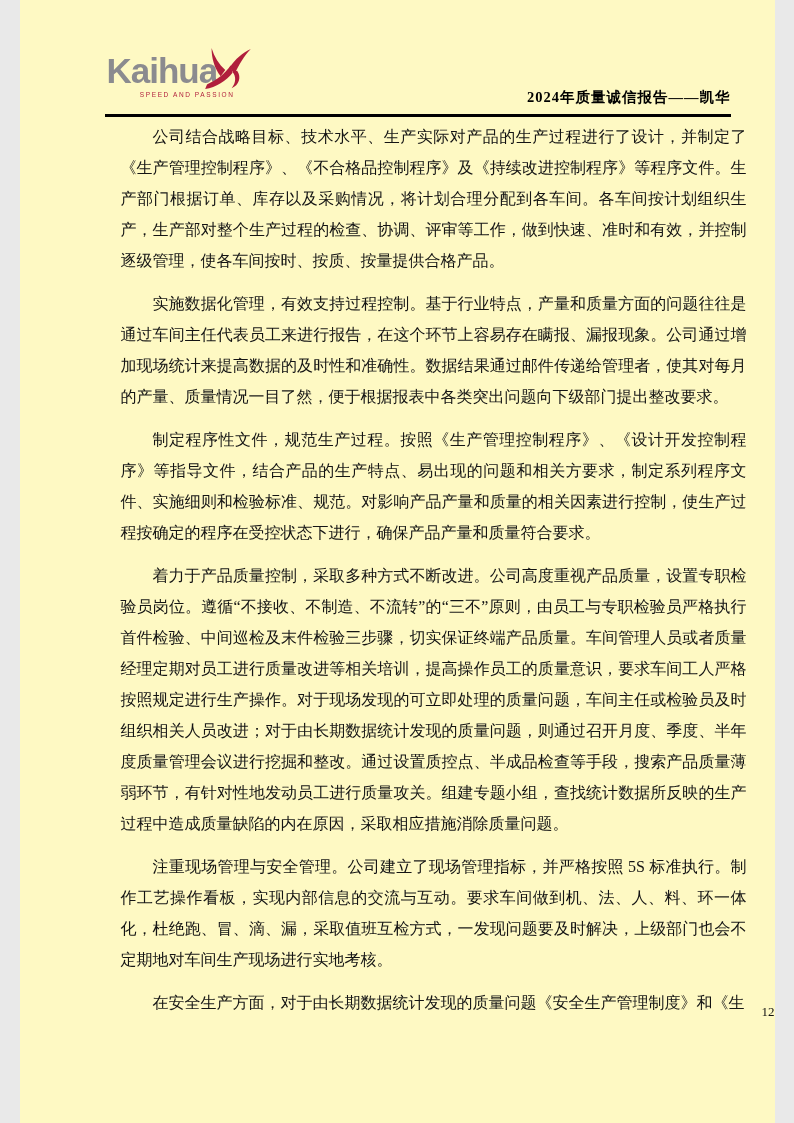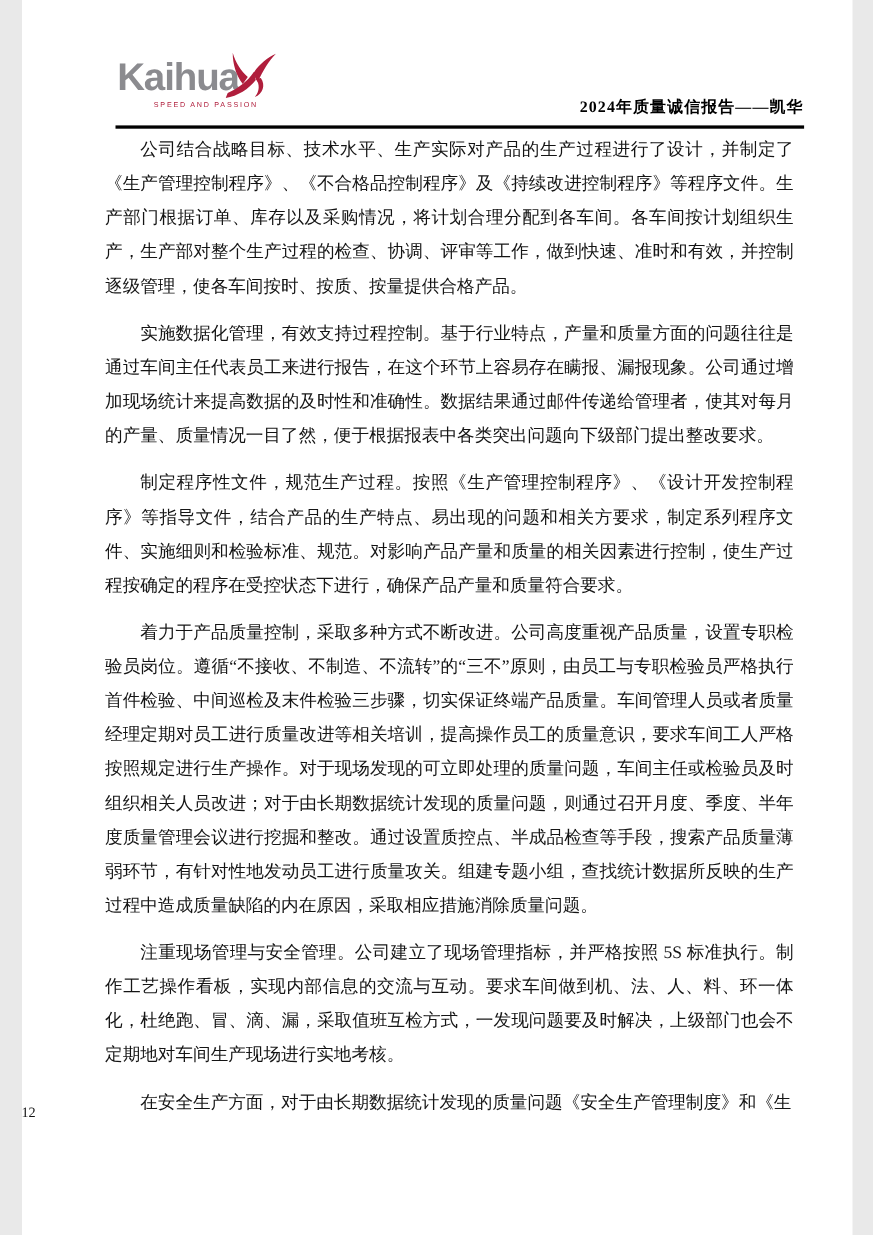--- a/index.html
+++ b/index.html
@@ -1,21 +1,21 @@
 <!DOCTYPE html>
 <html><head>
 <meta charset="utf-8">
 <style>
   html, body { margin: 0; padding: 0; background: #e9e9e9; }
   .page {
     position: relative;
     width: 755px;
     height: 1123px;
     margin: 0 auto;
-    background: #ffffff;
+    background: #fef9c3;
     overflow: hidden;
     font-family: "Liberation Serif", "DejaVu Serif", serif;
     color: #111111;
   }
 
   
   .header {
     position: absolute;
     left: 85px;
     top: 50px;
@@ -63,40 +63,40 @@
     font-weight: bold;
     letter-spacing: 1px;
     color: #000000;
     white-space: nowrap;
     margin-top: 28px;
   }
 
   
   .doc-body {
     position: absolute;
-    left: 76px;
+    left: 101px;
     top: 121px;
     width: 626px;
     font-size: 16px;
     line-height: 31px;
     text-align: justify;
     color: #141414;
   }
   .doc-body p {
     margin: 0 0 12px 0;
     text-indent: 2em;
   }
 
   
   .footer {
     position: absolute;
     left: 0;
     top: 1002px;
     width: 100%;
-    text-align: left;
+    text-align: right;
   }
   .page-number {
     font-size: 13px;
     color: #111111;
   }
 </style>
 </head>
 <body>
 
 <div class="page">

